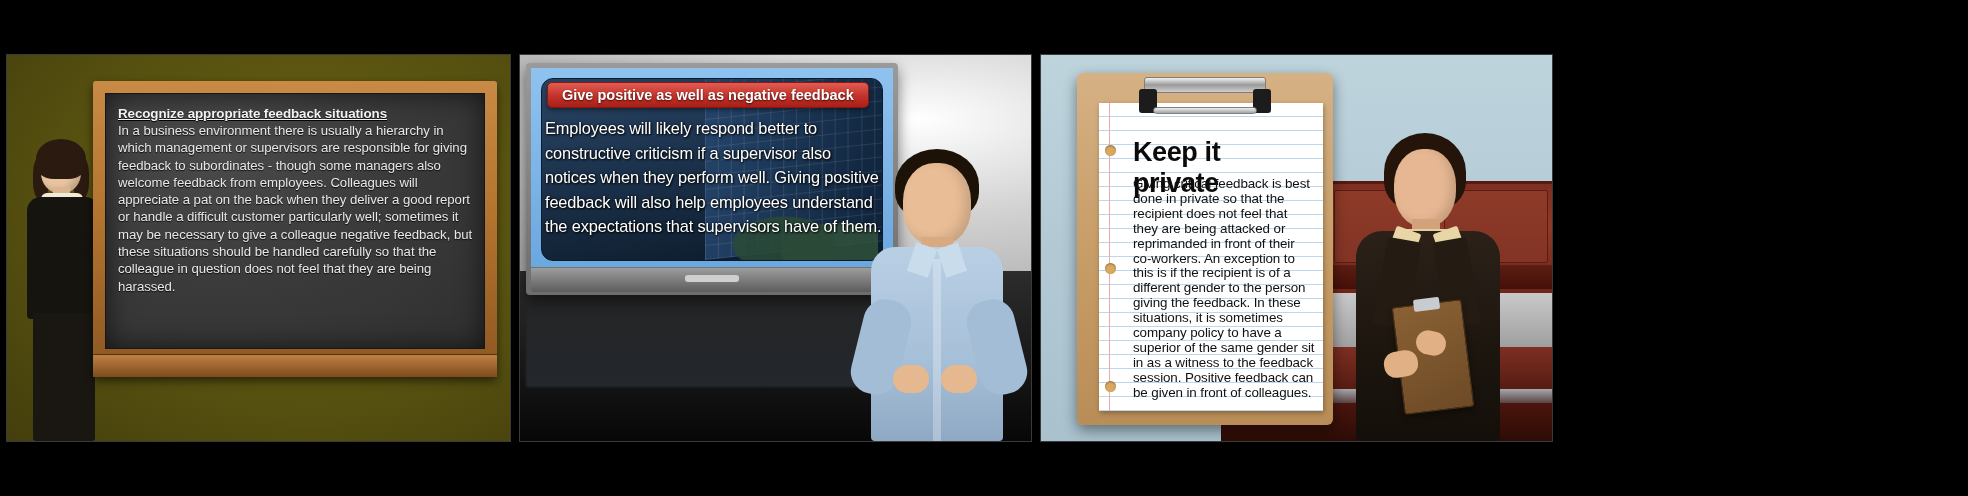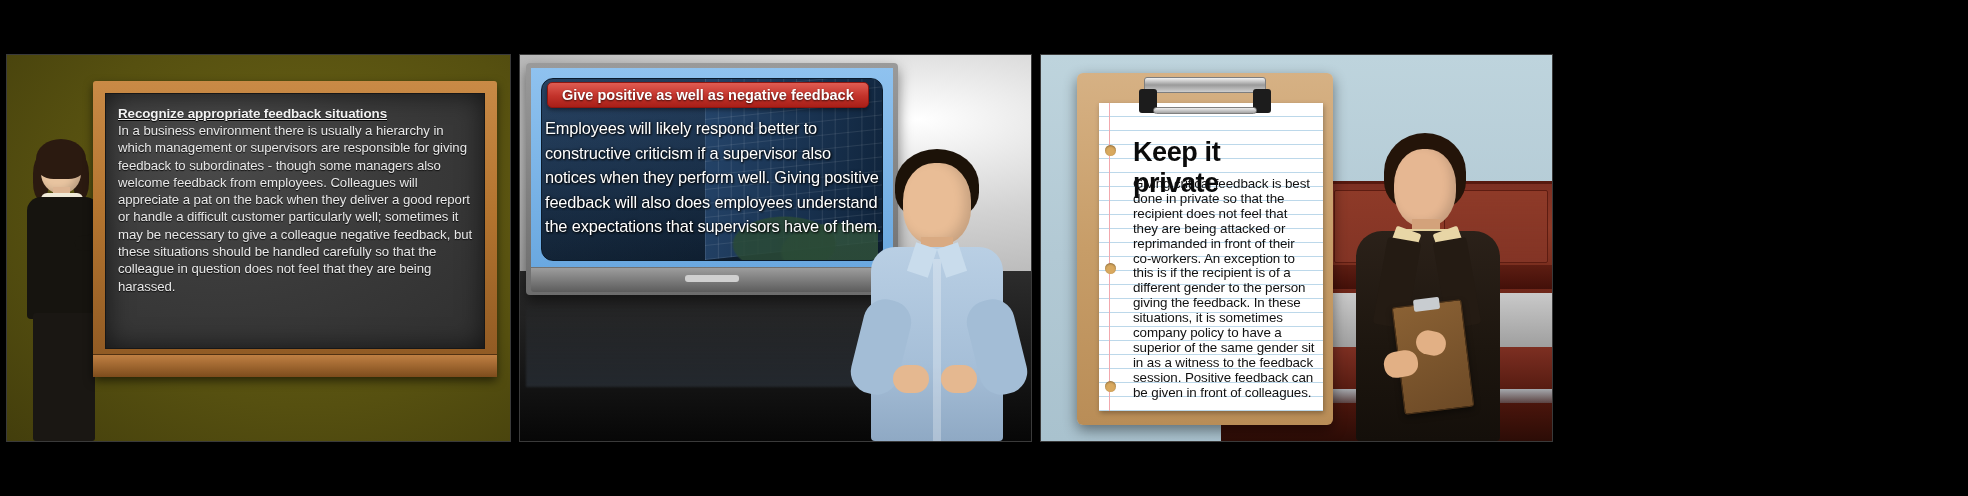--- a/index.html
+++ b/index.html
@@ -438,21 +438,21 @@
     <div class="tv-reflect"></div>
 
     <div class="tv-unit">
       <div class="tv-screen">
         <div class="tv-city">
           <div class="tv-foliage"></div>
         </div>
         <div class="tv-banner">
           <span class="tv-banner-text">Give positive as well as negative feedback</span>
         </div>
-        <div class="tv-text">Employees will likely respond better to constructive  criticism if a supervisor also notices when  they perform well. Giving positive feedback will also does employees understand  the expectations that supervisors have of them.</div>
+        <div class="tv-text">Employees will likely respond better to constructive  criticism if a supervisor also notices when  they perform well. Giving positive feedback will also help employees understand  the expectations that supervisors have of them.</div>
       </div>
       <div class="tv-bezel-bottom">
         <div class="tv-logo"></div>
       </div>
     </div>
 
     <div class="presenter">
       <div class="p-hair"></div>
       <div class="p-head"></div>
       <div class="p-neck"></div>

